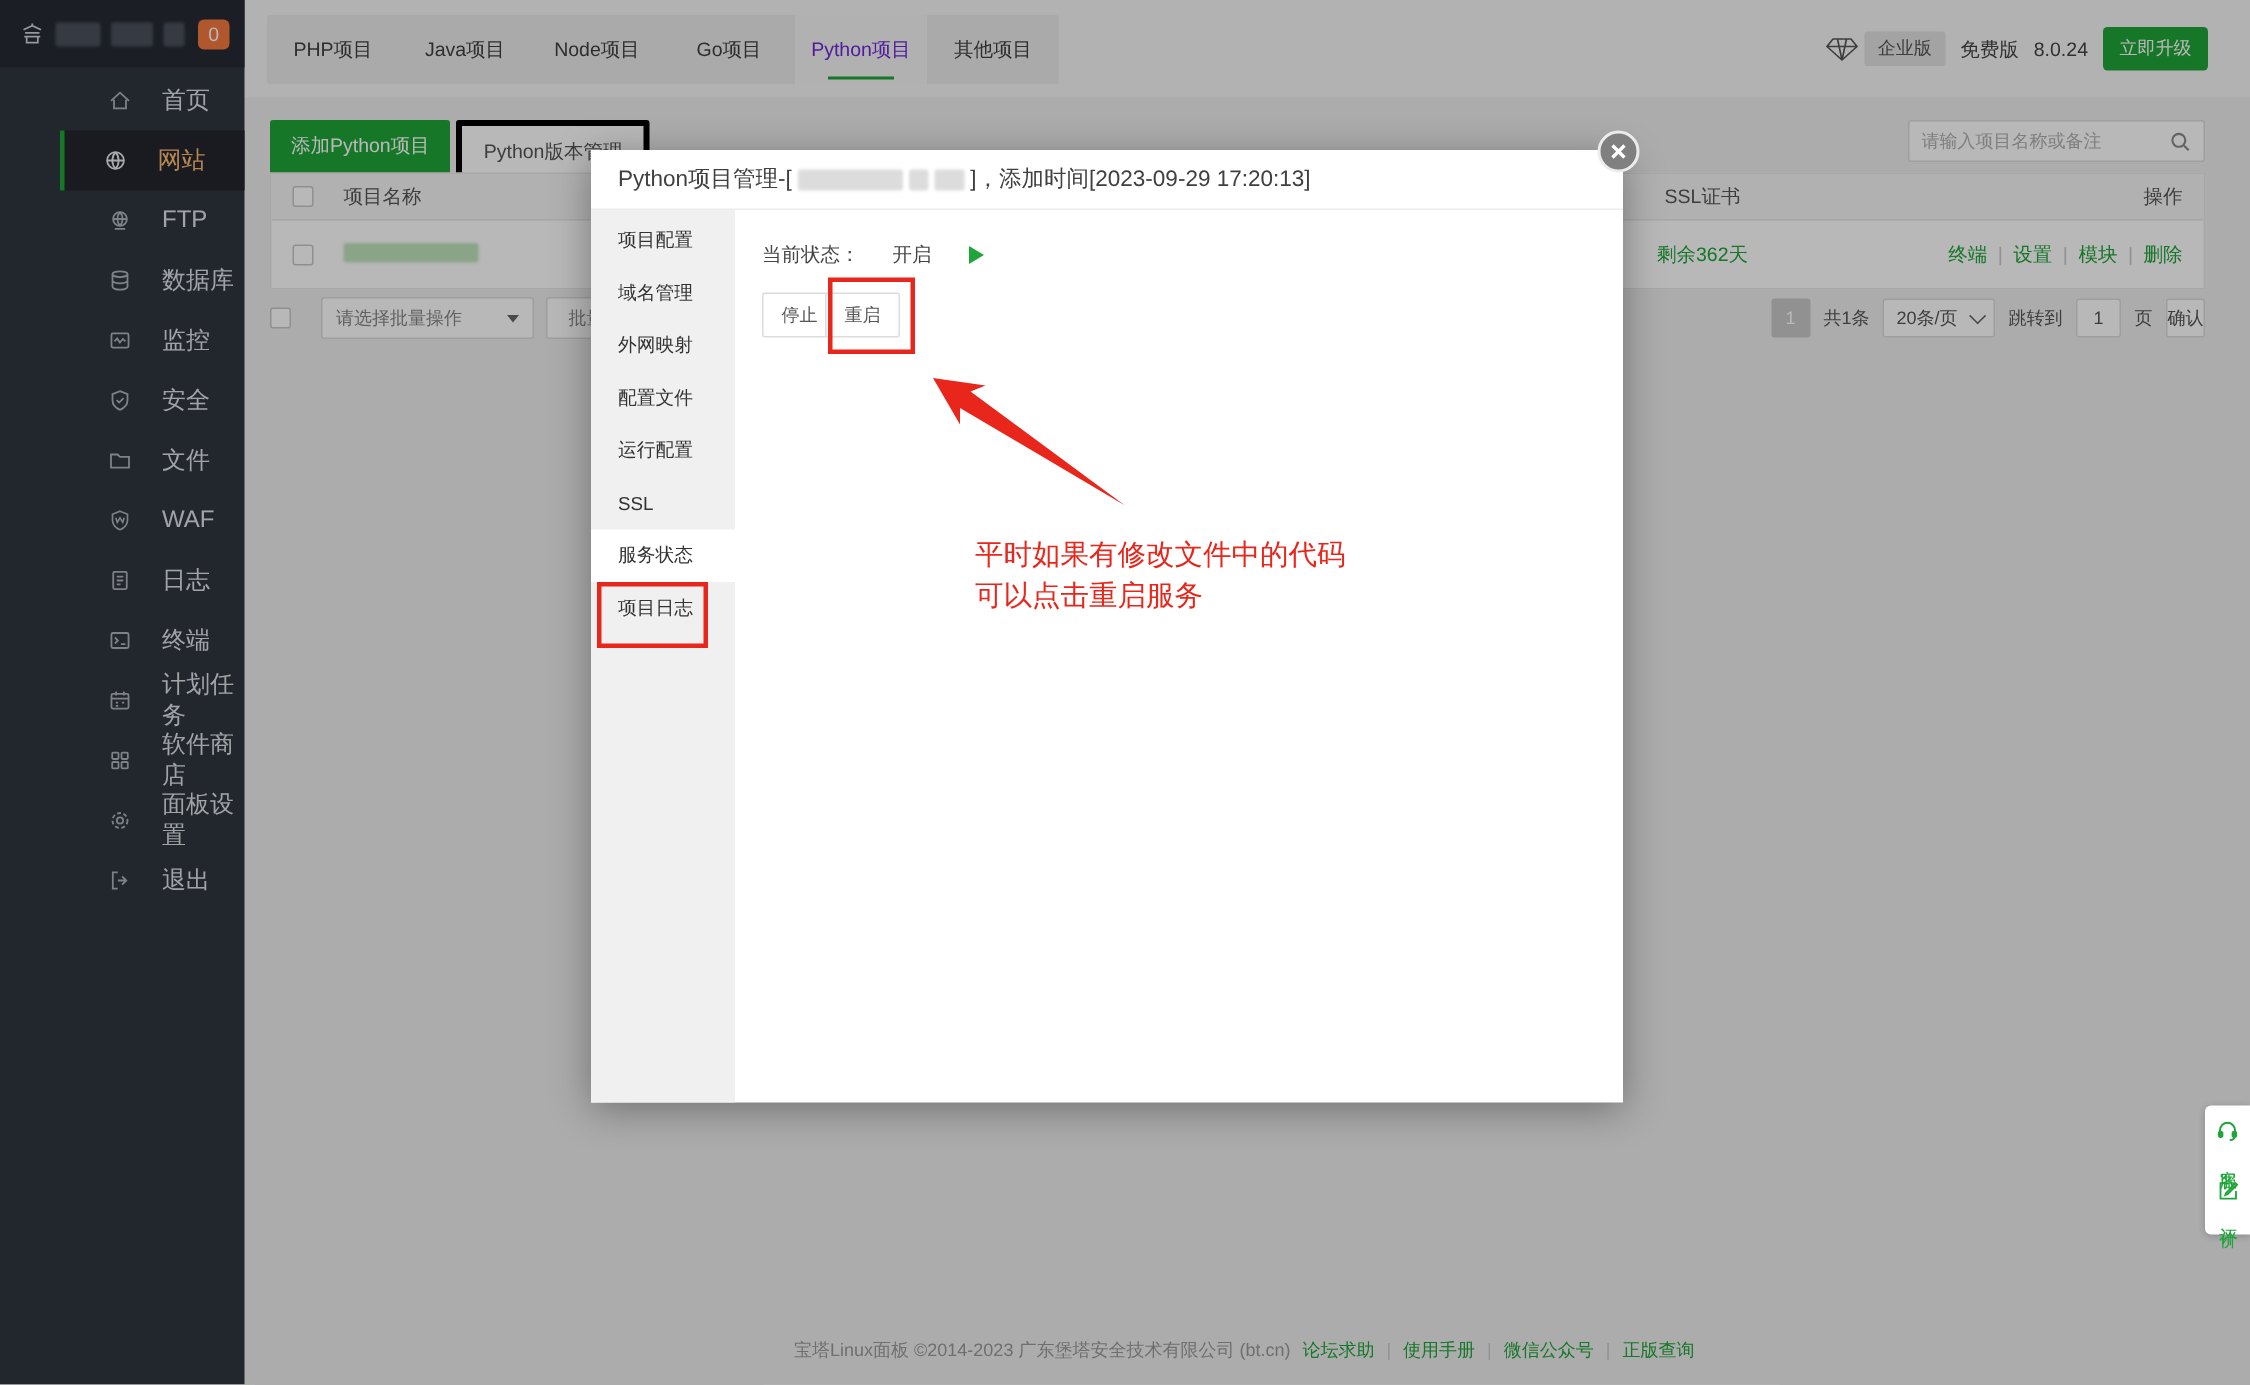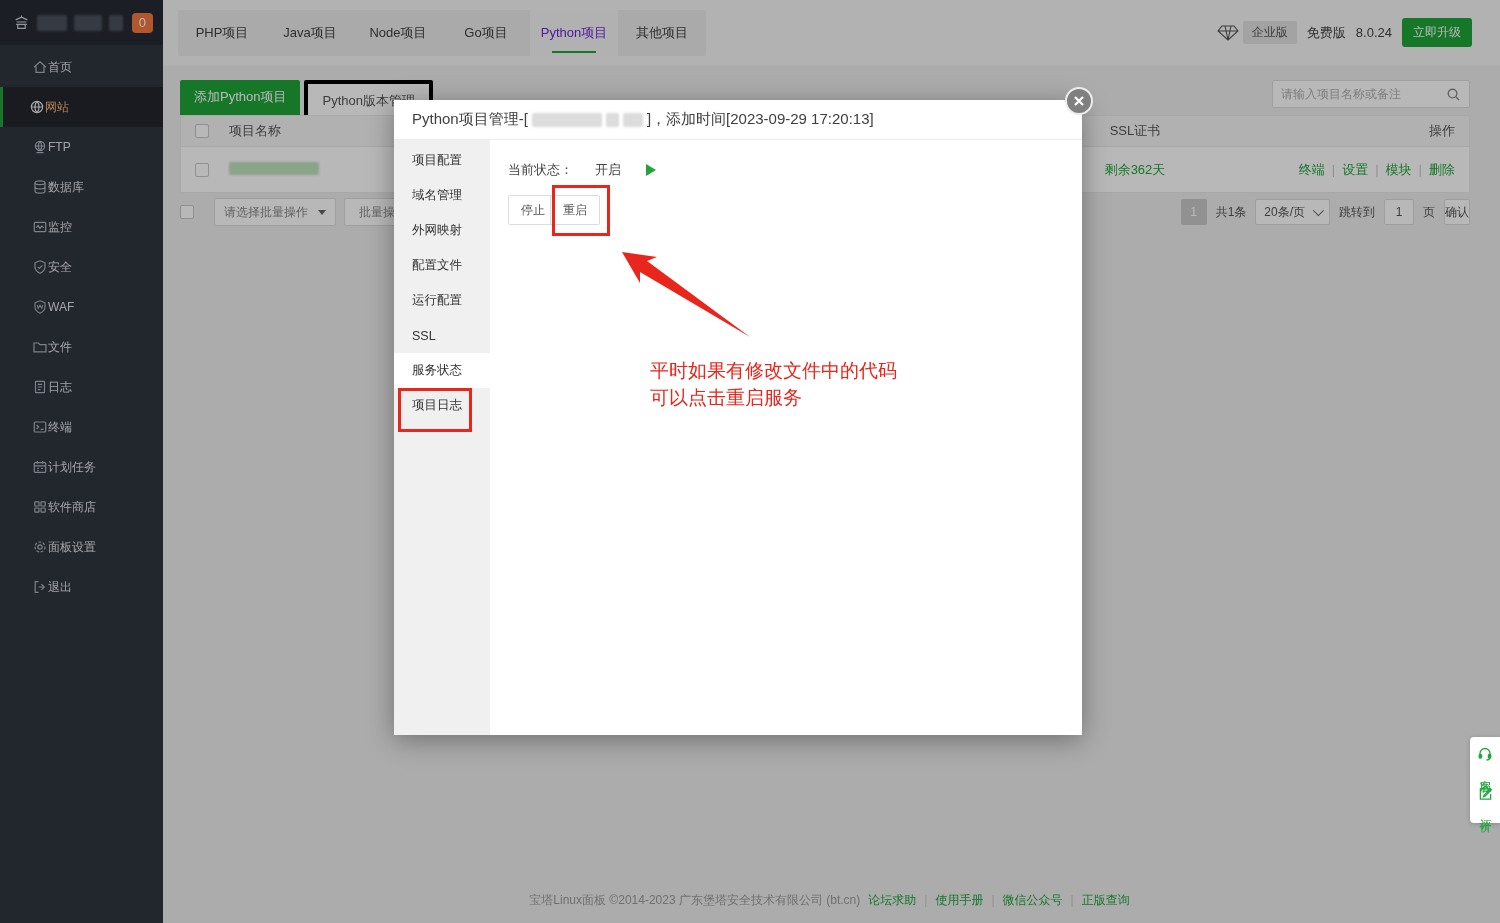--- a/index.html
+++ b/index.html
@@ -6,21 +6,21 @@
   body { font-family:"Liberation Sans","DejaVu Sans",sans-serif; background:#888; }
   .screen { position:relative; width:1500px; height:923px; overflow:hidden; background:#efefef; }
 
   
   .sidebar { position:absolute; left:0; top:0; width:163px; height:923px; background:#30353f; z-index:1; }
   .brand { height:45px; background:#262a33; display:flex; align-items:center; padding:0 10px 0 13px; gap:7px; }
   .brand .logo { color:#cfd4dc; display:flex; }
   .blur-seg { display:inline-block; height:16px; border-radius:2px; background:#4b515d; filter:blur(1.2px); }
   .brand .badge { margin-left:auto; background:#f4793f; color:#fff; font-size:13px; border-radius:4px; padding:2px 7px; line-height:16px; }
   .nav { padding-top:2px; }
-  .nav-item { height:40px; display:flex; align-items:center; gap:0; padding-left:29px; color:#dfe3e8; font-size:12px; cursor:pointer; border-left:3px solid transparent; }
+  .nav-item { height:40px; display:flex; align-items:center; gap:20px; padding-left:29px; color:#dfe3e8; font-size:16px; cursor:pointer; border-left:3px solid transparent;margin-left:40px; }
   .nav-item .nicon { display:flex; color:#aeb4bf; }
   .nav-item.active { background:#23262e; border-left-color:#20a53a; color:#fdba74; padding-left:26px; }
   .nav-item.active .nicon { color:#e8eaee; }
 
   
   .topbar { position:absolute; left:163px; top:0; width:1337px; height:65px; background:#f7f7f7; }
   .tabstrip { position:absolute; left:15px; top:10px; height:46px; background:#ececec; display:flex; border-radius:2px; }
   .tab { width:88px; display:flex; align-items:center; justify-content:center; font-size:13px; color:#3f3f3f; cursor:pointer; position:relative; }
   .tab.active { background:#f6f6f6; color:#6d28d9; }
   .tab.active::after { content:""; position:absolute; bottom:3px; left:50%; margin-left:-22px; width:44px; height:2px; background:#20a53a; }
@@ -45,21 +45,21 @@
   .tdata { height:45px; font-size:13px; }
   .cb { width:14px; height:14px; border:1px solid #c8c8c8; border-radius:2px; background:#fff; display:inline-block; cursor:pointer; flex:none; }
   .col-name { flex:1; margin-left:20px; }
   .col-ssl { width:240px; text-align:center; }
   .col-act { width:200px; text-align:right; }
   .name-blur { display:inline-block; width:90px; height:13px; background:#bfe3bd; border-radius:2px; filter:blur(1.2px); }
   .green-link { color:#20a53a; cursor:pointer; text-decoration:none; }
   .act-sep { color:#c9c9c9; margin:0 7px; }
 
   .batchrow { position:absolute; left:17px; right:30px; top:133px; height:28px; display:flex; align-items:center; }
-  .selbox { margin-left:20px; width:122px; height:28px; background:#fff; border:1px solid #dcdcdc; border-radius:2px; display:flex; align-items:center; justify-content:space-between; padding:0 9px; font-size:12px; color:#888; cursor:pointer; }
+  .selbox { margin-left:20px; width:142px; height:28px; background:#fff; border:1px solid #dcdcdc; border-radius:2px; display:flex; align-items:center; justify-content:space-between; padding:0 9px; font-size:12px; color:#888; cursor:pointer; }
   .tri-down { width:0; height:0; border-left:4px solid transparent; border-right:4px solid transparent; border-top:5px solid #666; }
   .batch-btn { margin-left:8px; height:28px; background:#fff; border:1px solid #dcdcdc; border-radius:2px; font-size:12px; color:#888; padding:0 14px; display:flex; align-items:center; cursor:pointer; }
   .pager { margin-left:auto; display:flex; align-items:center; gap:9px; font-size:12px; color:#555; }
   .page-cur { width:26px; height:26px; background:#c9c9c9; color:#fff; display:flex; align-items:center; justify-content:center; border-radius:2px; cursor:pointer; }
   .perpage { height:26px; border:1px solid #dcdcdc; background:#fff; border-radius:2px; display:flex; align-items:center; gap:8px; padding:0 8px; cursor:pointer; }
   .chev { width:8px; height:8px; border-right:1.6px solid #666; border-bottom:1.6px solid #666; transform:rotate(45deg) translateY(-2px); }
   .jump-input { width:30px; height:26px; border:1px solid #dcdcdc; border-radius:2px; text-align:center; font-size:12px; color:#555; outline:0; background:#fff; font-family:inherit; }
   .confirm-btn { height:26px; border:1px solid #dcdcdc; background:#fff; border-radius:2px; padding:0 0; display:flex; align-items:center; cursor:pointer; }
 
   .footer { position:absolute; left:0; right:0; bottom:0; height:46px; display:flex; align-items:center; justify-content:center; font-size:12px; color:#9a9a9a; gap:4px; }
@@ -160,34 +160,34 @@
         <span class="nicon">
             <svg width="16" height="16" viewBox="0 0 16 16" fill="none" stroke="currentColor" stroke-width="1.2">
               <path d="M8 1.8 13 3.8v4c0 3-2.2 5.2-5 6.4-2.8-1.2-5-3.4-5-6.4v-4z"></path>
               <path d="M5.8 7.8 7.4 9.4l3-3"></path>
             </svg>
           </span>
         <span>安全</span>
       </div>
       <div class="nav-item">
         <span class="nicon">
+            <svg width="16" height="16" viewBox="0 0 16 16" fill="none" stroke="currentColor" stroke-width="1.2">
+              <path d="M2 12.8V4h4.4L8 5.6h6v7.2z"></path>
+            </svg>
+          </span>
+        <span>文件</span>
+      </div>
+      <div class="nav-item">
+        <span class="nicon">
             <svg width="16" height="16" viewBox="0 0 16 16" fill="none" stroke="currentColor" stroke-width="1.1">
               <path d="M8 1.8 13 3.8v4c0 3-2.2 5.2-5 6.4-2.8-1.2-5-3.4-5-6.4v-4z"></path>
               <path d="M5.2 6.2l1 3 1.8-3 1.8 3 1-3"></path>
             </svg>
           </span>
         <span>WAF</span>
-      </div>
-      <div class="nav-item">
-        <span class="nicon">
-            <svg width="16" height="16" viewBox="0 0 16 16" fill="none" stroke="currentColor" stroke-width="1.2">
-              <path d="M2 12.8V4h4.4L8 5.6h6v7.2z"></path>
-            </svg>
-          </span>
-        <span>文件</span>
       </div>
       <div class="nav-item">
         <span class="nicon">
             <svg width="16" height="16" viewBox="0 0 16 16" fill="none" stroke="currentColor" stroke-width="1.2">
               <rect x="3.5" y="2.3" width="9" height="11.4" rx="0.8"></rect>
               <path d="M5.8 5.4h4.4M5.8 8h4.4M5.8 10.6h2.6"></path>
             </svg>
           </span>
         <span>日志</span>
       </div>

